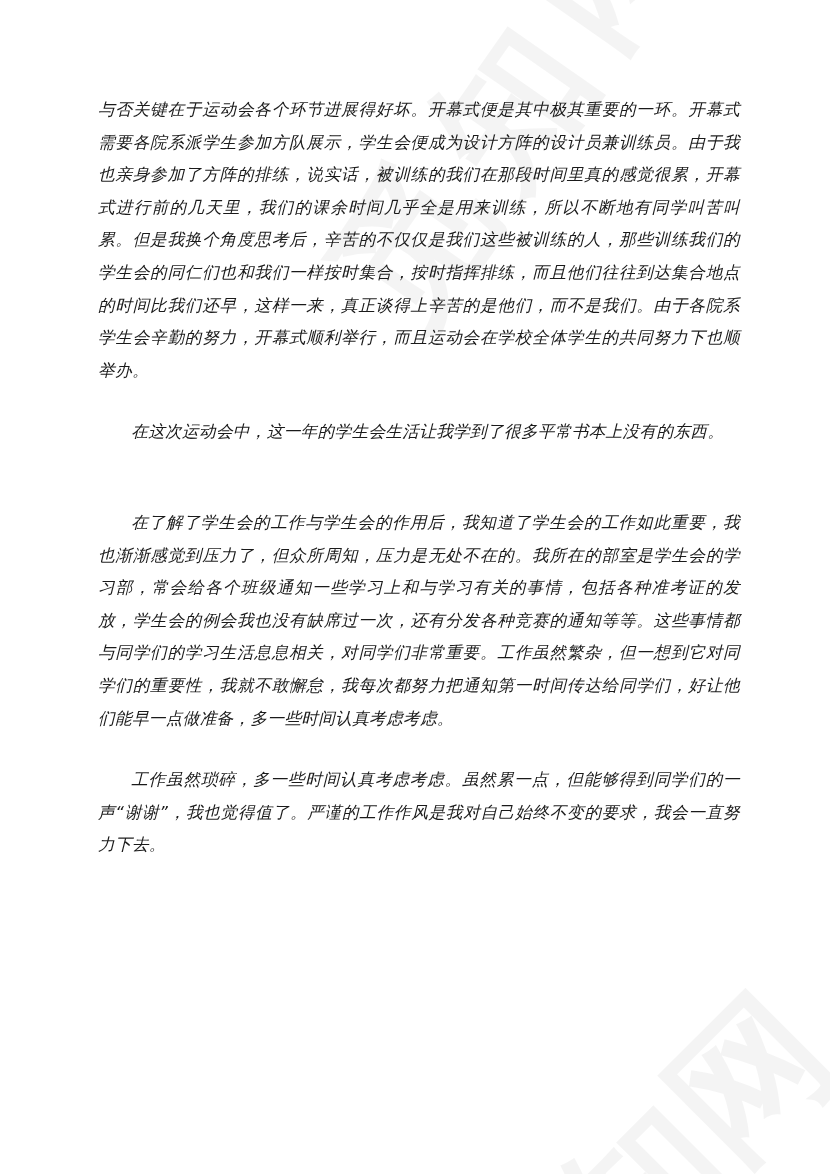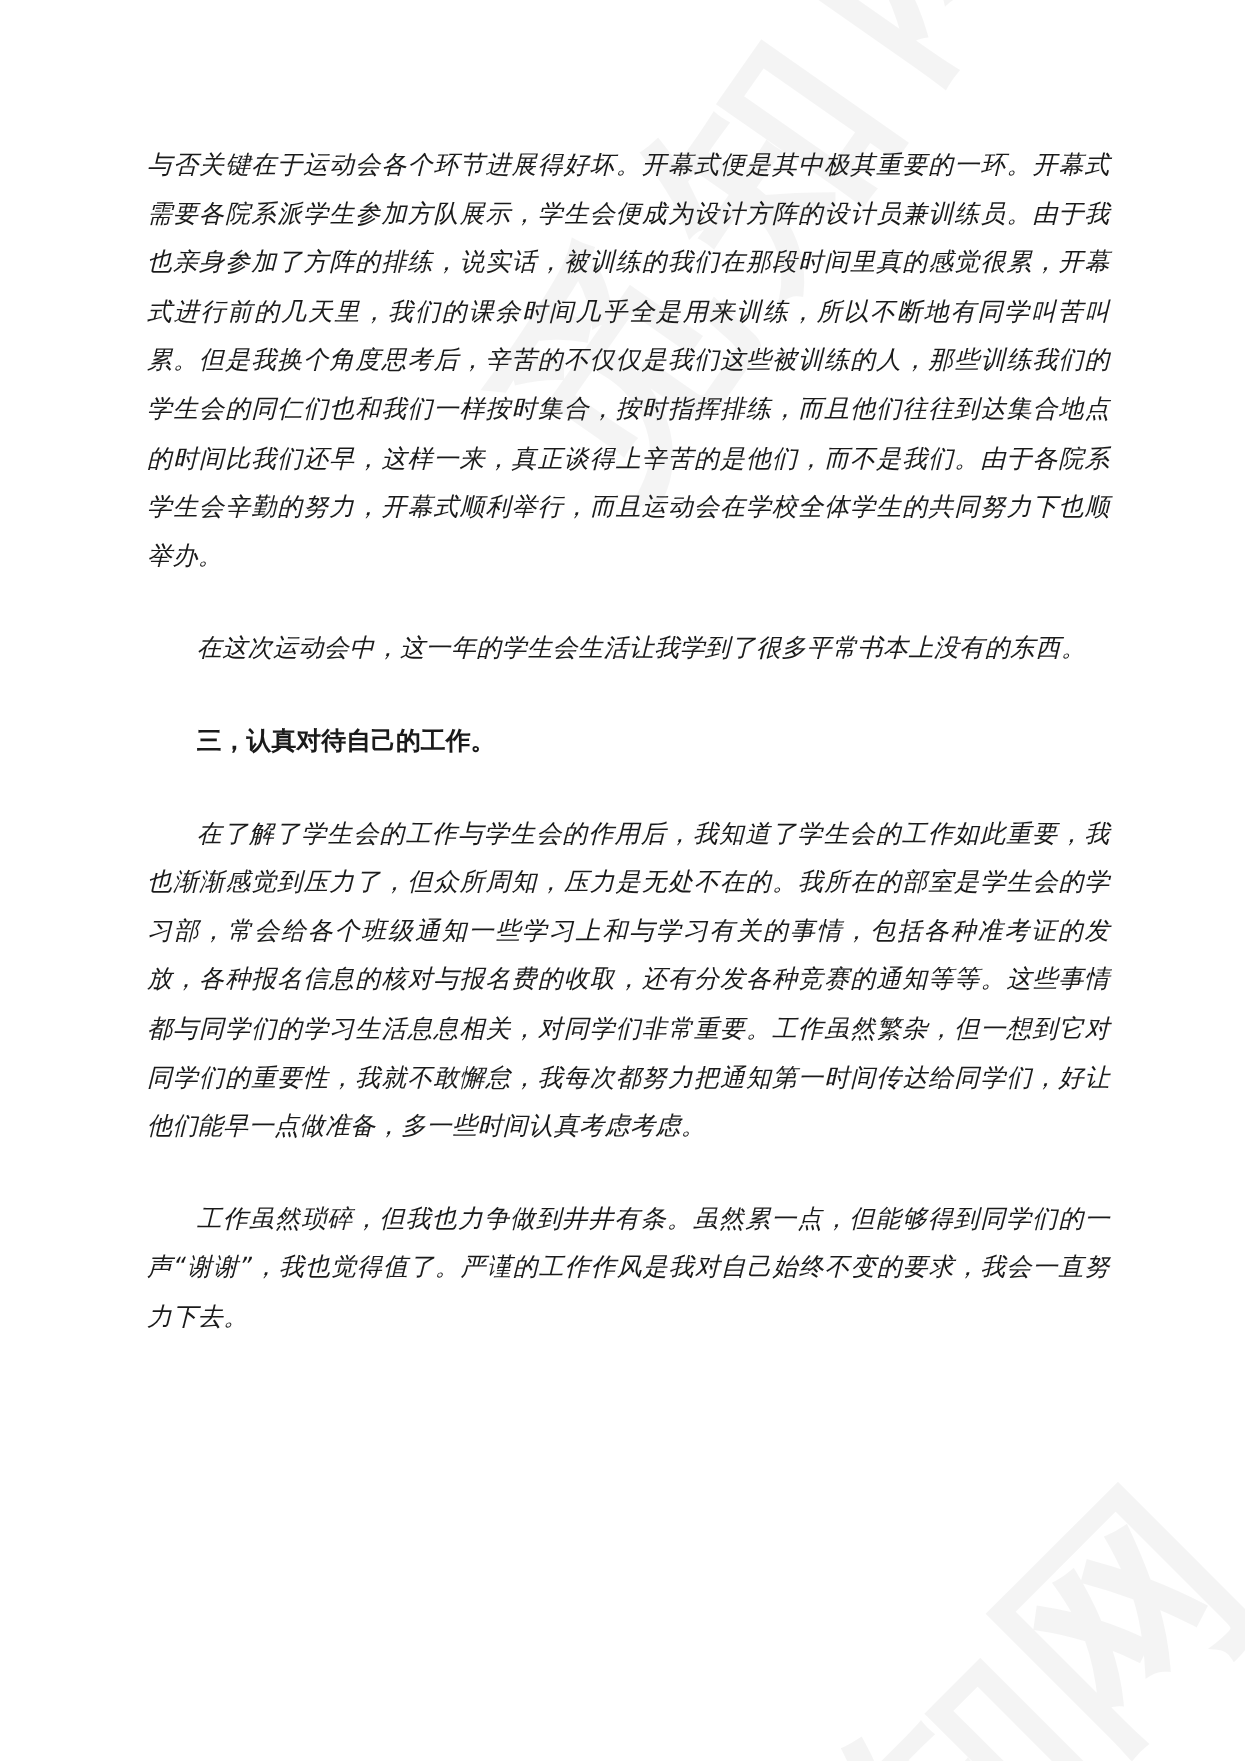--- a/index.html
+++ b/index.html
@@ -22,20 +22,19 @@
 
 <div class="page">
   <div class="watermark">觅知网</div>
   <div class="watermark2">觅知网</div>
 
   <div class="content">
     <p class="para">与否关键在于运动会各个环节进展得好坏。开幕式便是其中极其重要的一环。开幕式需要各院系派学生参加方队展示，学生会便成为设计方阵的设计员兼训练员。由于我也亲身参加了方阵的排练，说实话，被训练的我们在那段时间里真的感觉很累，开幕式进行前的几天里，我们的课余时间几乎全是用来训练，所以不断地有同学叫苦叫累。但是我换个角度思考后，辛苦的不仅仅是我们这些被训练的人，那些训练我们的学生会的同仁们也和我们一样按时集合，按时指挥排练，而且他们往往到达集合地点的时间比我们还早，这样一来，真正谈得上辛苦的是他们，而不是我们。由于各院系学生会辛勤的努力，开幕式顺利举行，而且运动会在学校全体学生的共同努力下也顺举办。</p>
     <div class="gap"></div>
     <p class="para indent">在这次运动会中，这一年的学生会生活让我学到了很多平常书本上没有的东西。</p>
     <div class="gap"></div>
-    <p class="heading">三，认真对待自己的工作。</p>
     <div class="gap"></div>
-    <p class="para indent">在了解了学生会的工作与学生会的作用后，我知道了学生会的工作如此重要，我也渐渐感觉到压力了，但众所周知，压力是无处不在的。我所在的部室是学生会的学习部，常会给各个班级通知一些学习上和与学习有关的事情，包括各种准考证的发放，各种报名信息的核对与报名费的收取，还有分发各种竞赛的通知等等。这些事情都与同学们的学习生活息息相关，对同学们非常重要。工作虽然繁杂，但一想到它对同学们的重要性，我就不敢懈怠，我每次都努力把通知第一时间传达给同学们，好让他们能早一点做准备，多一些时间认真考虑考虑。</p>
+    <p class="para indent">在了解了学生会的工作与学生会的作用后，我知道了学生会的工作如此重要，我也渐渐感觉到压力了，但众所周知，压力是无处不在的。我所在的部室是学生会的学习部，常会给各个班级通知一些学习上和与学习有关的事情，包括各种准考证的发放，学生会的例会我也没有缺席过一次，还有分发各种竞赛的通知等等。这些事情都与同学们的学习生活息息相关，对同学们非常重要。工作虽然繁杂，但一想到它对同学们的重要性，我就不敢懈怠，我每次都努力把通知第一时间传达给同学们，好让他们能早一点做准备，多一些时间认真考虑考虑。</p>
     <div class="gap"></div>
-    <p class="para indent">工作虽然琐碎，但我也力争做到井井有条。虽然累一点，但能够得到同学们的一声“谢谢”，我也觉得值了。严谨的工作作风是我对自己始终不变的要求，我会一直努力下去。</p>
+    <p class="para indent">工作虽然琐碎，多一些时间认真考虑考虑。虽然累一点，但能够得到同学们的一声“谢谢”，我也觉得值了。严谨的工作作风是我对自己始终不变的要求，我会一直努力下去。</p>
     <div class="gap"></div>
   </div>
 </div>
 
 </body></html>

